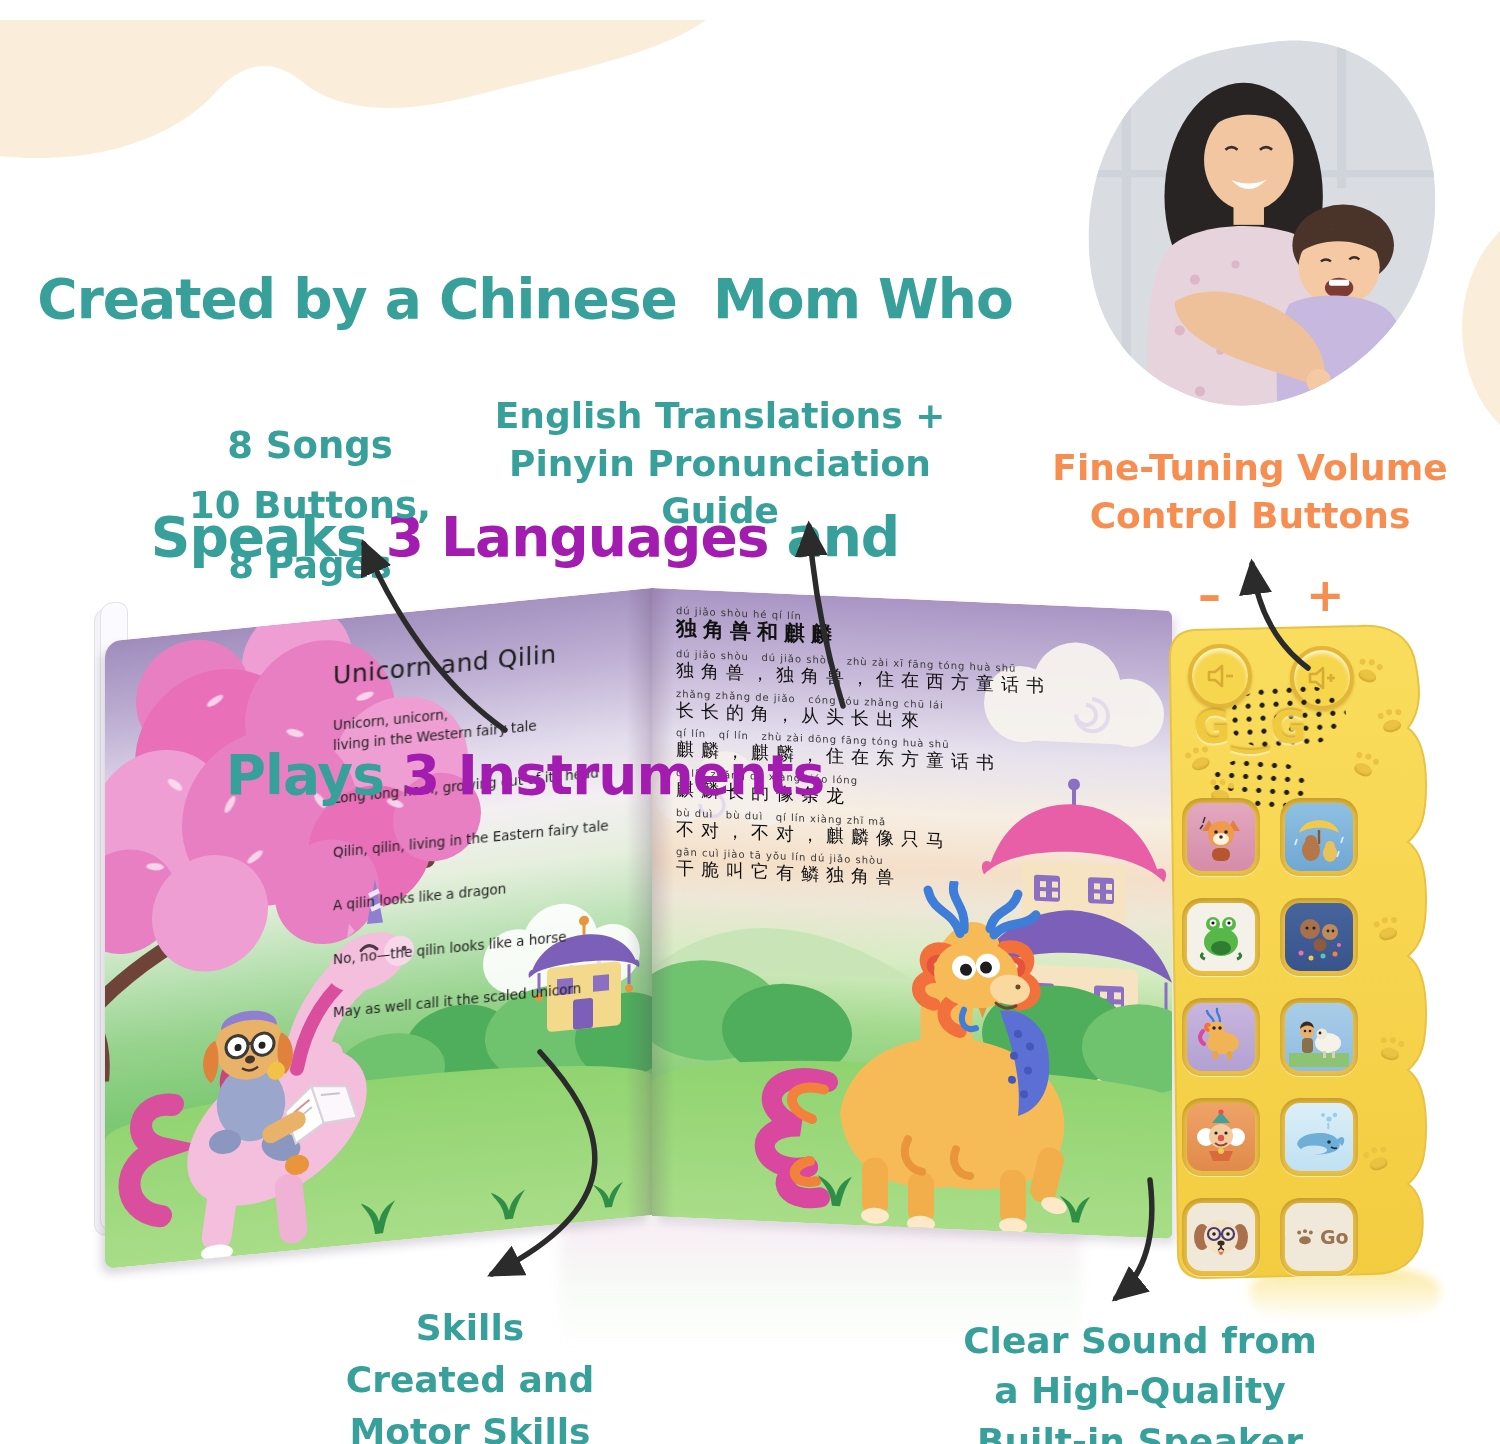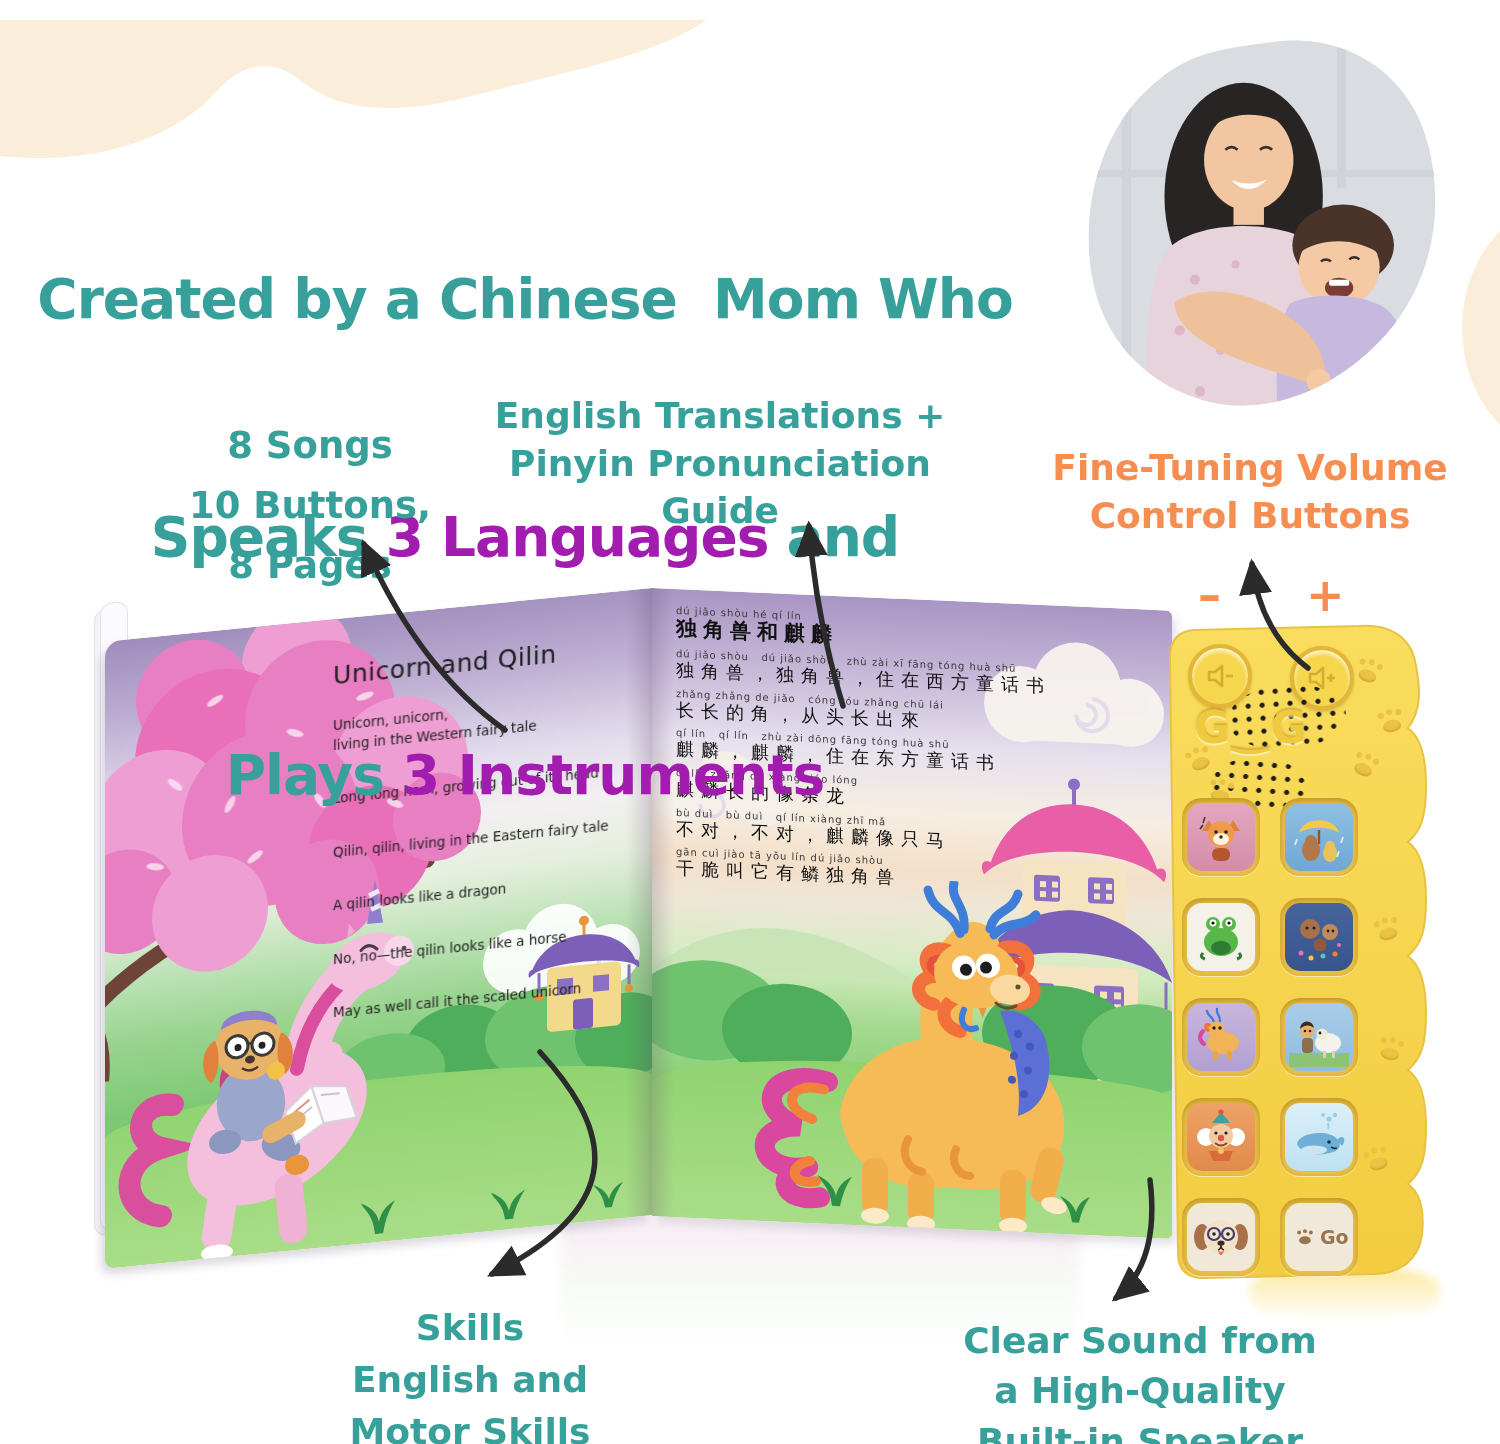--- a/index.html
+++ b/index.html
@@ -134,21 +134,21 @@
     <div>Fine-Tuning Volume</div>
       <div>Control Buttons</div>
   </div>
   <div class="abs callout co-trans">
     <div>English Translations +</div>
       <div>Pinyin Pronunciation</div>
       <div>Guide</div>
   </div>
   <div class="abs callout co-dev">
     <div>Skills</div>
-      <div>English and</div>
+      <div>Created and</div>
       <div>Motor Skills</div>
   </div>
   <div class="abs callout co-sound">
     <div>Clear Sound from</div>
       <div>a High-Quality</div>
       <div>Built-in Speaker</div>
   </div>
 
   <div class="abs vol-label vl-minus">–</div>
   <div class="abs vol-label vl-plus">+</div>

